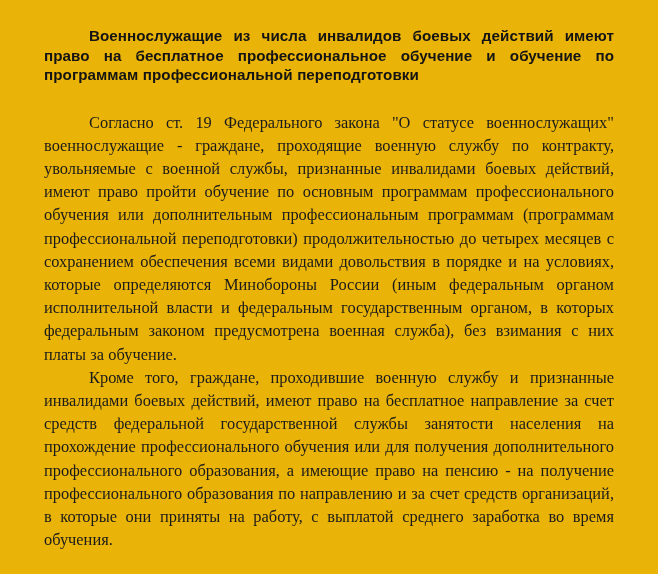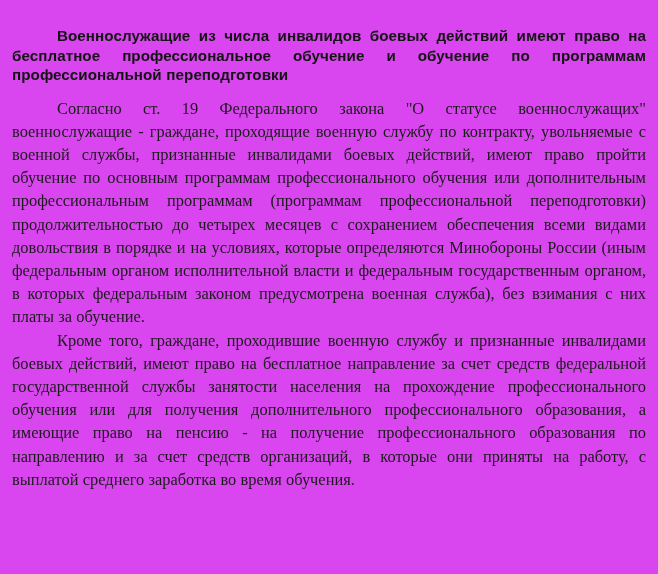--- a/index.html
+++ b/index.html
@@ -13,22 +13,22 @@
     background: #ffffff;
     overflow: hidden;
     -webkit-font-smoothing: antialiased;
   }
 
   .page {
     position: relative;
     width: 658px;
     height: 574px;
     box-sizing: border-box;
-    padding: 0 12px;
-    background: #d946ef;
+    padding: 0 44px;
+    background: #eab308;
   }
 
   
   .doc-heading {
     margin: 0;
     padding-top: 26px;
     font-family: "Liberation Sans", "DejaVu Sans", sans-serif;
     font-weight: 700;
     font-size: 15.2px;
     line-height: 19.5px;
@@ -46,21 +46,21 @@
     font-family: "Liberation Serif", "DejaVu Serif", serif;
     font-size: 16.4px;
     line-height: 23.2px;
     color: #1b1b1b;
     text-align: justify;
     text-align-last: left;
     text-indent: 45px;
     word-spacing: 0.2px;
   }
   .doc-body.first {
-    margin-top: 12px;
+    margin-top: 26px;
   }
 
   
   .doc-signature {
     margin: 0;
     padding-top: 31px;
     font-family: "Liberation Sans", "DejaVu Sans", sans-serif;
     font-weight: 700;
     font-size: 15.2px;
     line-height: 19.5px;

